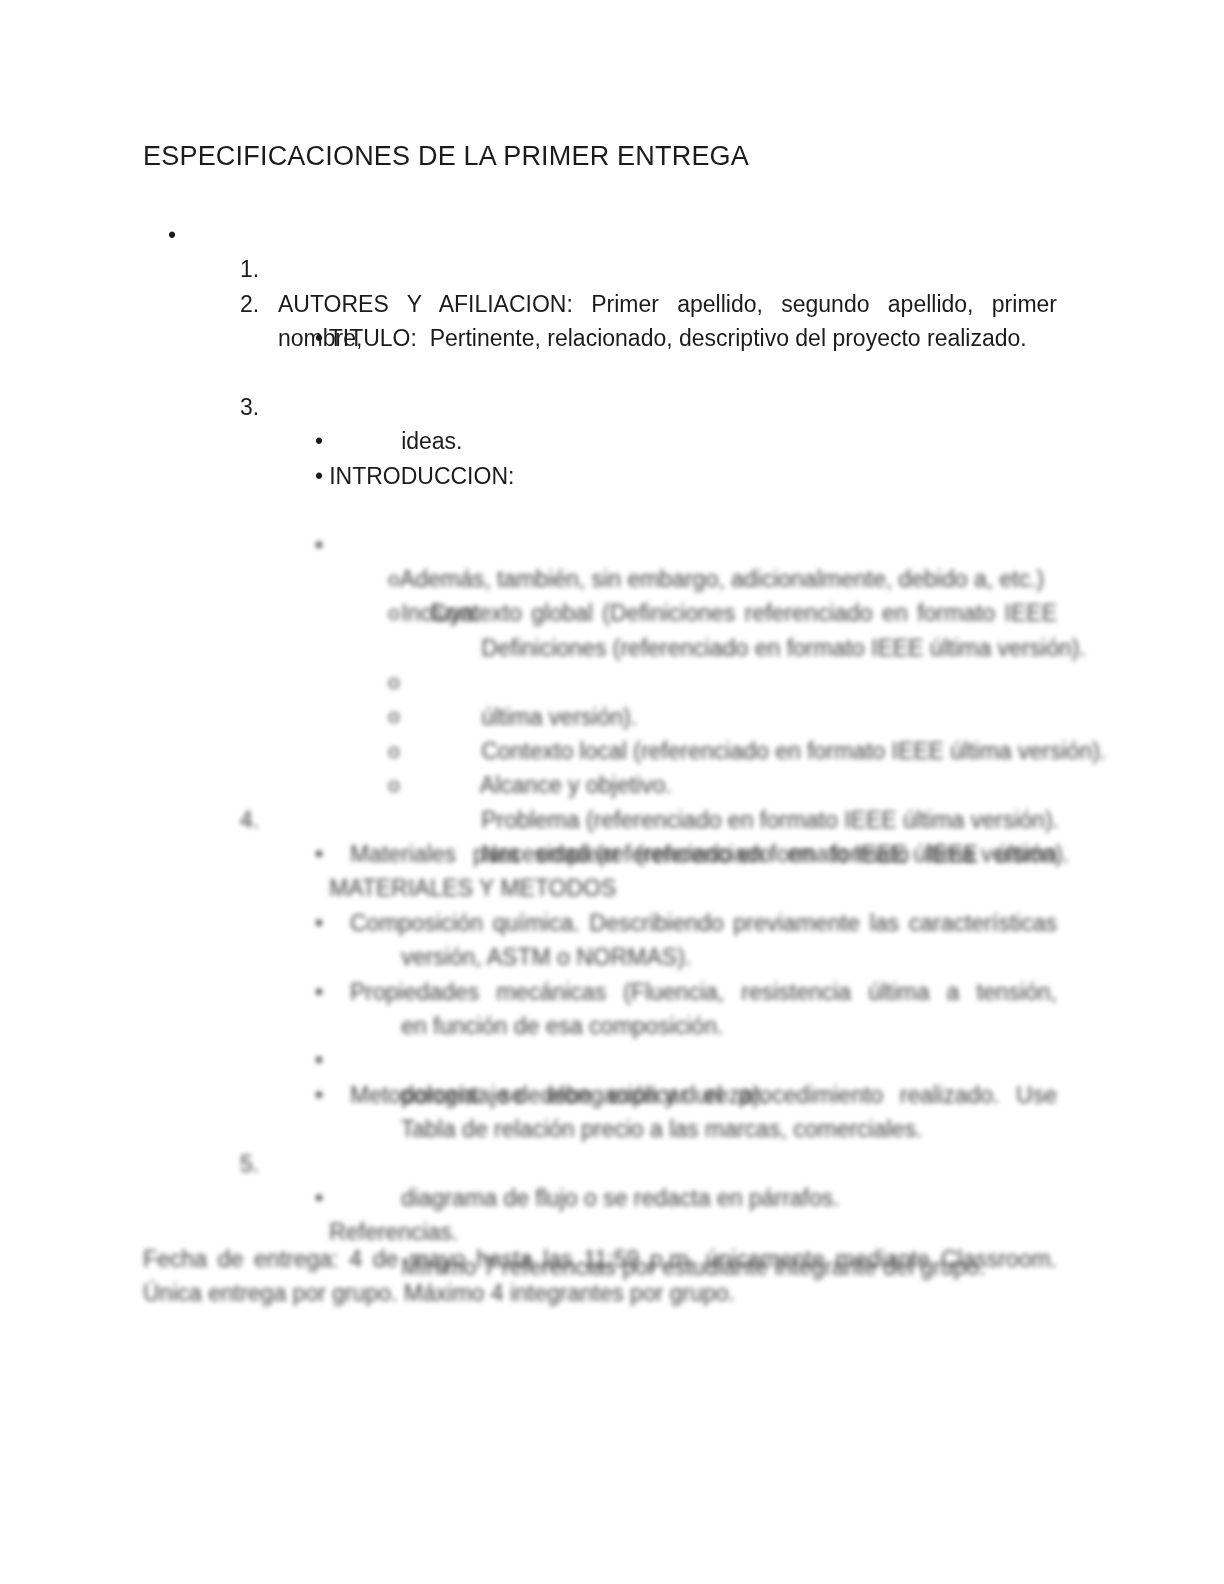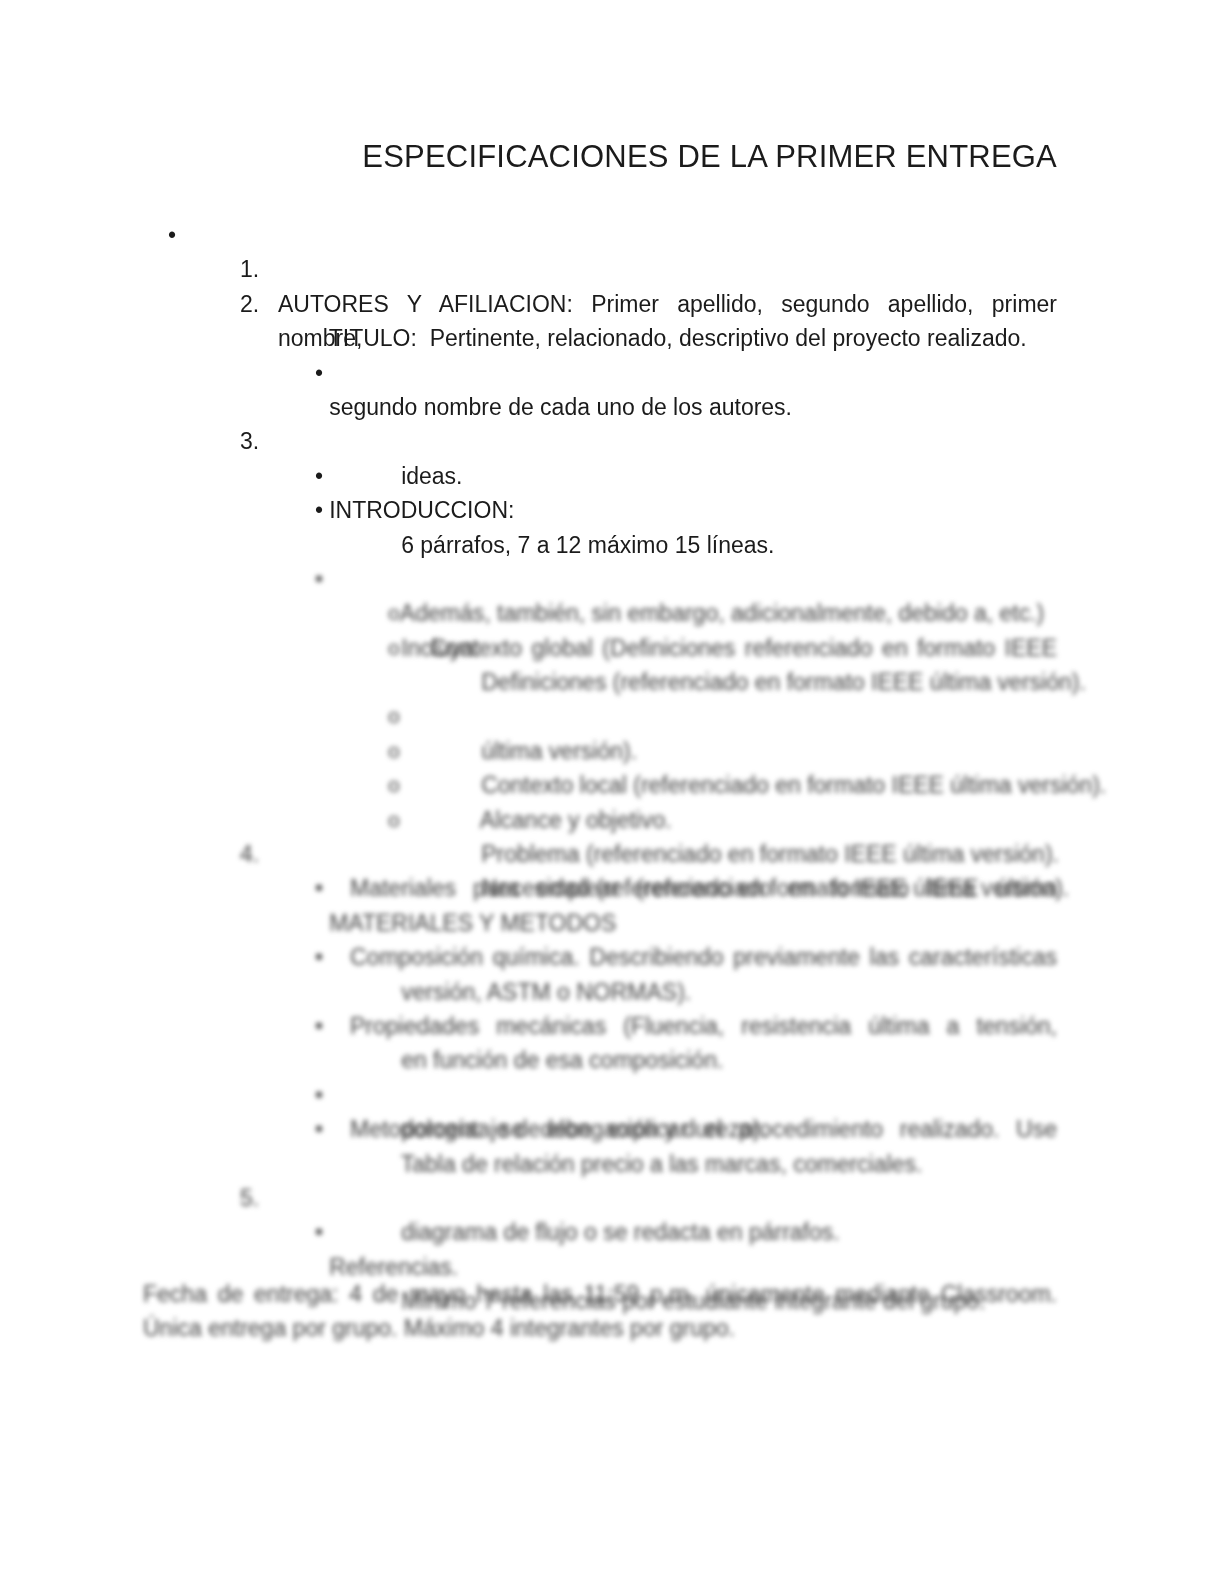--- a/index.html
+++ b/index.html
@@ -17,22 +17,22 @@
     overflow: hidden;
     box-sizing: border-box;
     padding-top: 141px;
   }
   .title-block {
     width: 914px;
     margin: 0 auto 0 143px;
   }
   .title-line {
     line-height: 31px;
-    font-size: 31px;
-    text-align: right;
+    font-size: 27px;
+    text-align: left;
     white-space: pre;
     letter-spacing: 0.2px;
   }
   .body-block {
     position: relative;
     width: 914px;
     margin-left: 143px;
     margin-top: 46px;
   }
   .line {
@@ -92,38 +92,33 @@
         <span class="marker">•</span>
       </div>
       <div class="line i-num">
         <span class="marker">1.</span>
         <span class="text">TITULO:  Pertinente, relacionado, descriptivo del proyecto realizado.</span>
       </div>
       <div class="line i-num stretch">
         <span class="marker">2.</span>
         <span class="text">AUTORES Y AFILIACION: Primer apellido, segundo apellido, primer nombre,</span>
       </div>
-      <div class="line i-num">
-        <span class="marker"></span>
-        <span class="text">segundo nombre de cada uno de los autores.</span>
-      </div>
       <div class="line i-l2 stretch">
         <span class="marker">•</span>
       </div>
       <div class="line i-l2">
         <span class="marker"></span>
         <span class="text">ideas.</span>
       </div>
       <div class="line i-num">
         <span class="marker">3.</span>
         <span class="text">INTRODUCCION:</span>
       </div>
       <div class="line i-l2">
         <span class="marker">•</span>
-        <span class="text">6 párrafos, 7 a 12 máximo 15 líneas.</span>
       </div>
       <div class="line i-l2 stretch">
         <span class="marker">•</span>
       </div>
       <div class="line i-l2 blur">
         <span class="marker"></span>
         <span class="text">Además, también, sin embargo, adicionalmente, debido a, etc.)</span>
       </div>
       <div class="line i-l2 blur">
         <span class="marker">•</span>

